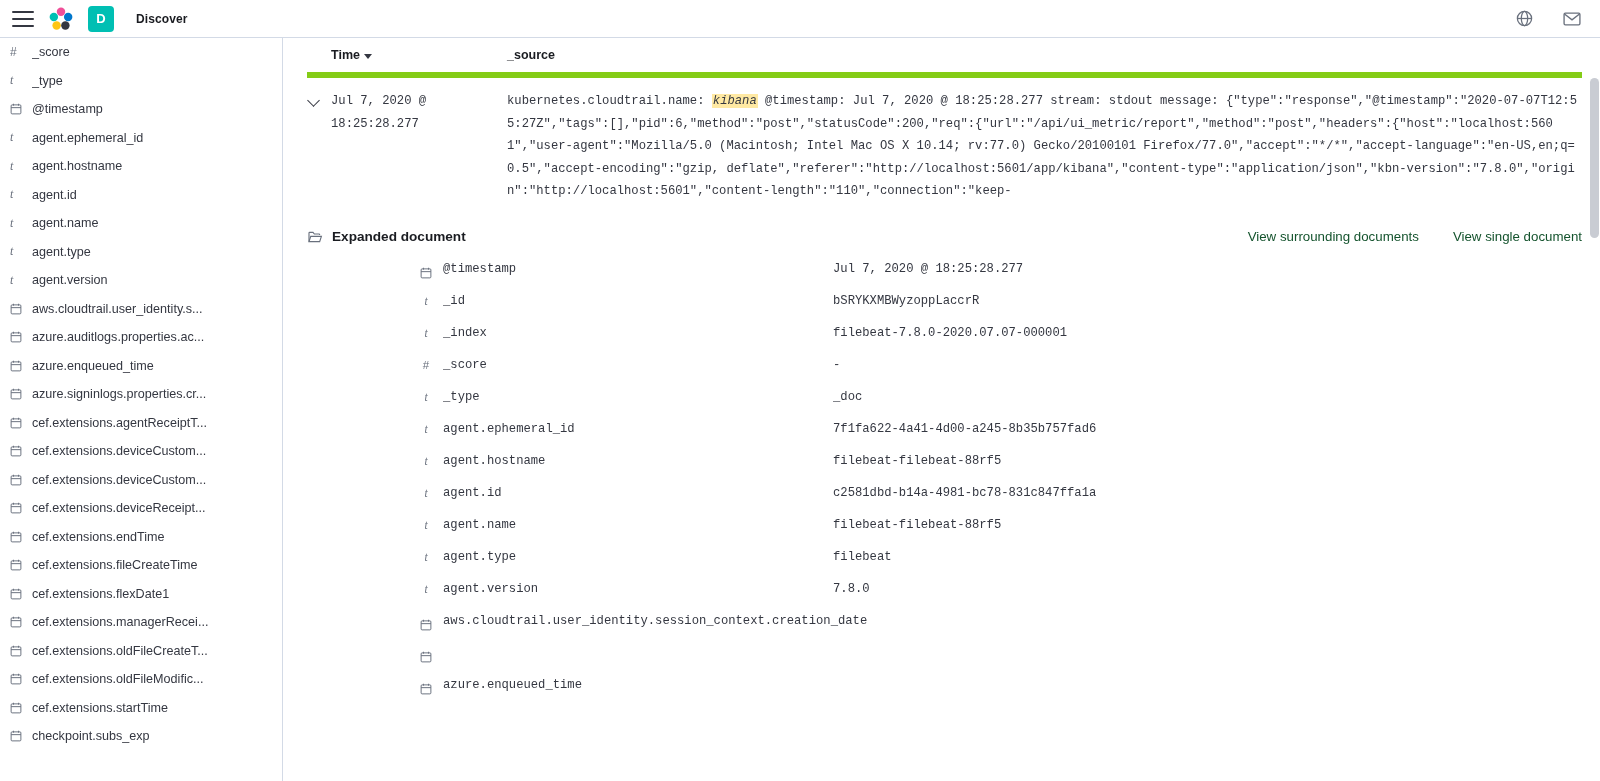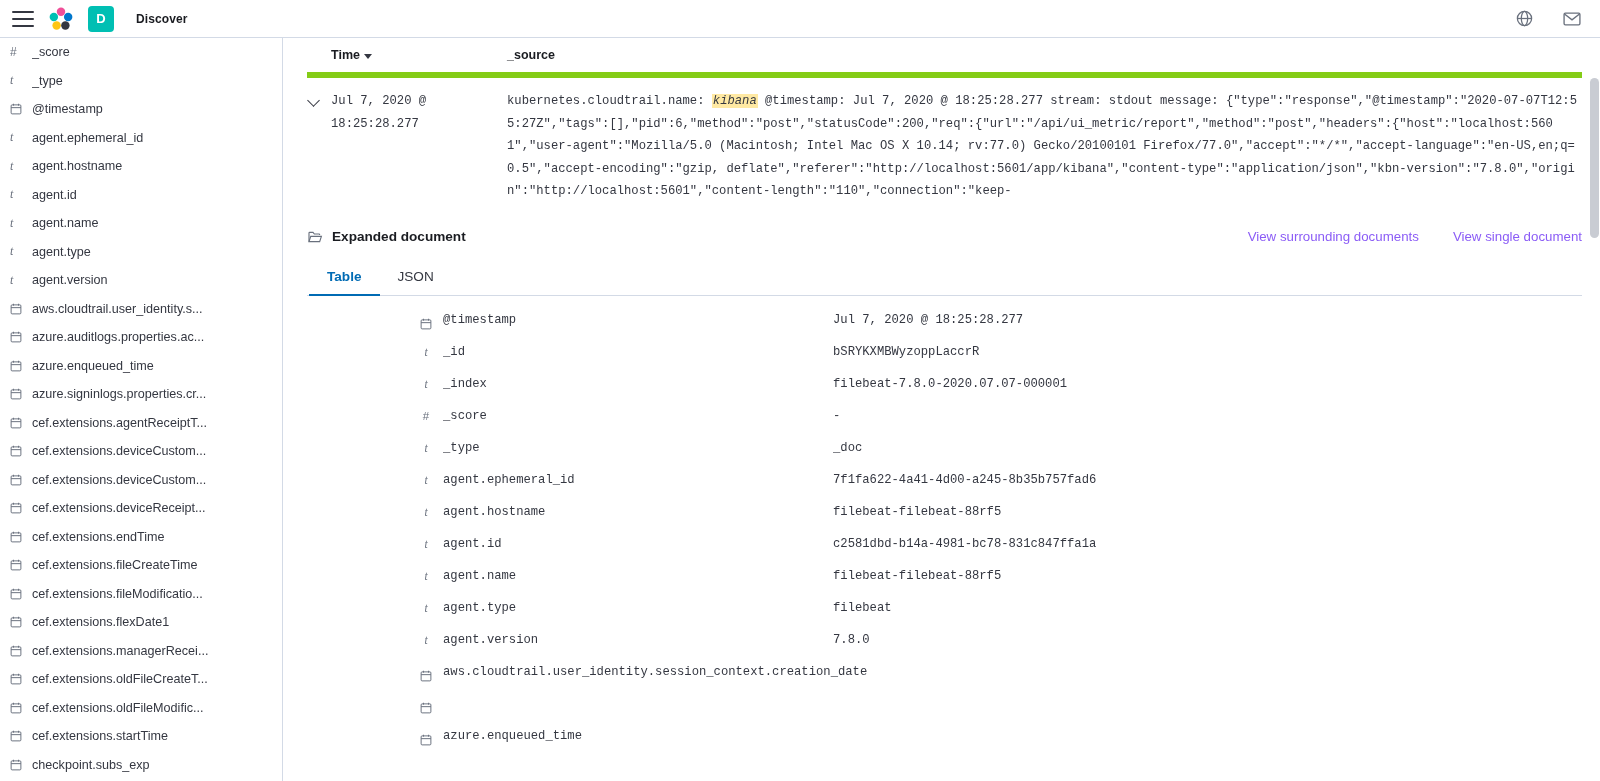--- a/index.html
+++ b/index.html
@@ -141,21 +141,21 @@
 
   
   .expanded-head {
     display: flex; 
     margin-top: 26px;
   }
   .folder-icon { margin-right: 9px; color:#69707d; display:flex; }
   .expanded-title { font-size: 13.6px; font-weight: 700; color:#1a1c21; }
   .exp-links { margin-left: auto; display:flex; gap: 34px; }
   .exp-links a {
-    color:#8b5cf6; font-size: 13.3px; text-decoration: none; cursor:pointer;
+    color:#14532d; font-size: 13.3px; text-decoration: none; cursor:pointer;
   }
 
   .tabs {
     display:flex; gap: 0; margin-top: 16px;
     border-bottom: 1px solid #d3dae6;
     padding-left: 2px;
   }
   .tab {
     font-size: 13.6px; padding: 8px 18px 11px 18px;
     color: #343741; cursor:pointer; position: relative;
@@ -377,30 +377,20 @@
             <span class="fname">cef.extensions.fileCreateTime</span>
           </div>
           <div class="field-row">
             <span class="ftype date">
               <svg width="12" height="12" viewBox="0 0 16 16" fill="none" stroke="#69707d" stroke-width="1.3">
                 <rect x="1.5" y="2.5" width="13" height="12" rx="1.3"></rect>
                 <path d="M1.5 6.2h13"></path>
                 <path d="M4.6 1v2.6M11.4 1v2.6"></path>
               </svg>
             </span>
-            <span class="fname">cef.extensions.fileModificatio...</span>
-          </div>
-          <div class="field-row">
-            <span class="ftype date">
-              <svg width="12" height="12" viewBox="0 0 16 16" fill="none" stroke="#69707d" stroke-width="1.3">
-                <rect x="1.5" y="2.5" width="13" height="12" rx="1.3"></rect>
-                <path d="M1.5 6.2h13"></path>
-                <path d="M4.6 1v2.6M11.4 1v2.6"></path>
-              </svg>
-            </span>
             <span class="fname">cef.extensions.flexDate1</span>
           </div>
           <div class="field-row">
             <span class="ftype date">
               <svg width="12" height="12" viewBox="0 0 16 16" fill="none" stroke="#69707d" stroke-width="1.3">
                 <rect x="1.5" y="2.5" width="13" height="12" rx="1.3"></rect>
                 <path d="M1.5 6.2h13"></path>
                 <path d="M4.6 1v2.6M11.4 1v2.6"></path>
               </svg>
             </span>
@@ -485,24 +475,20 @@
             <path d="M3 19l2.6-8h16L19 19z"></path>
           </svg>
         </span>
         <span class="expanded-title">Expanded document</span>
         <span class="exp-links">
           <a>View surrounding documents</a>
           <a>View single document</a>
         </span>
       </div>
 
-      <div class="tabs">
-        <div class="tab active">Table</div>
-        <div class="tab">JSON</div>
-      </div>
 
       <div class="kv-table" id="kv-table">
           <div class="kv-row">
             <span class="kv-icon date">
               <svg width="12" height="12" viewBox="0 0 16 16" fill="none" stroke="#69707d" stroke-width="1.3">
                 <rect x="1.5" y="2.5" width="13" height="12" rx="1.3"></rect>
                 <path d="M1.5 6.2h13"></path>
                 <path d="M4.6 1v2.6M11.4 1v2.6"></path>
               </svg>
             </span>

